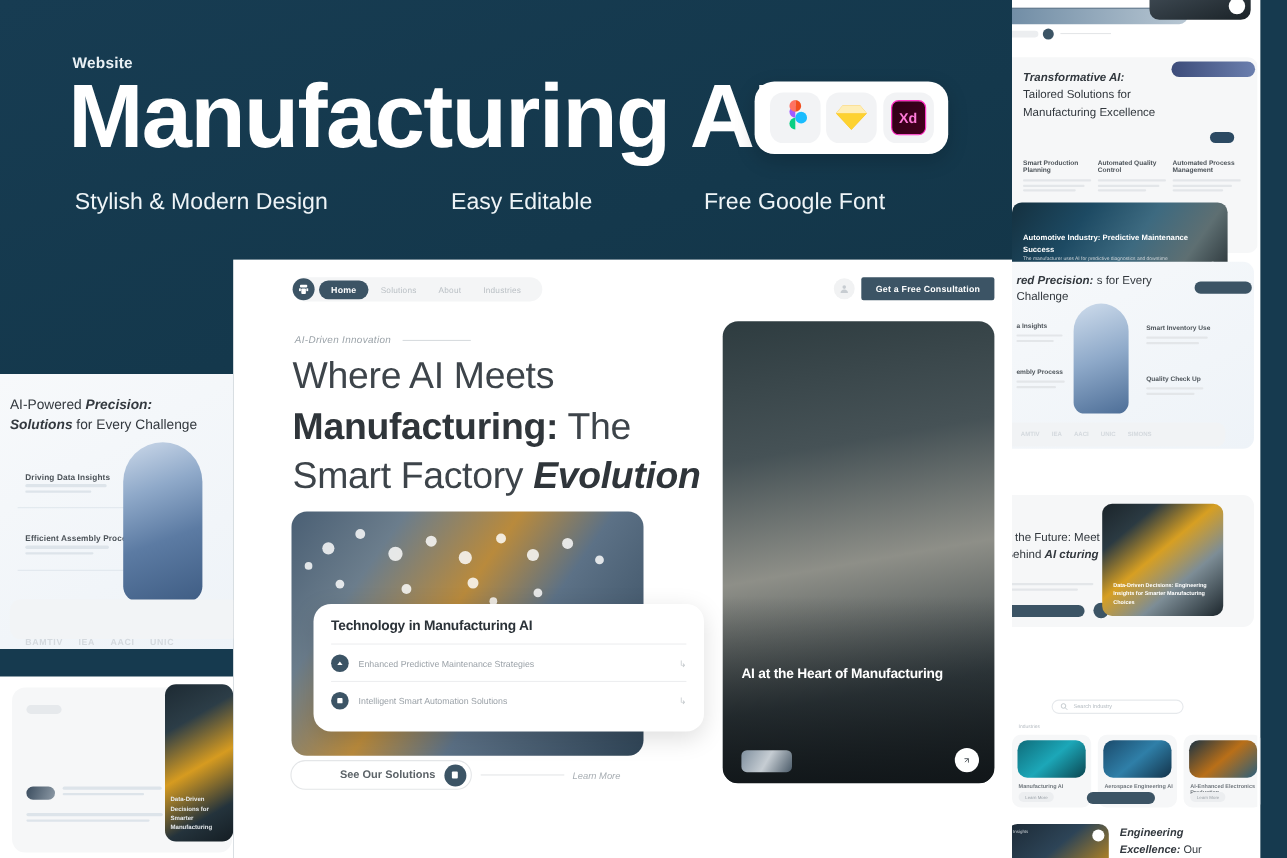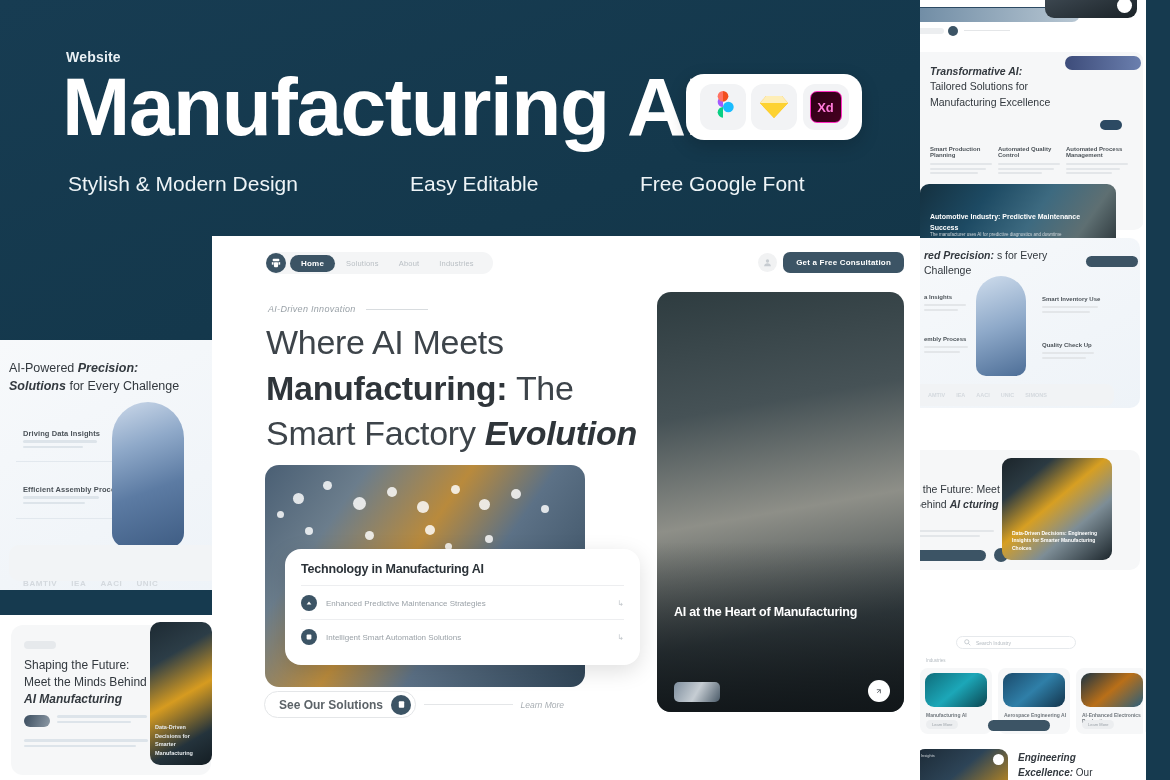--- a/index.html
+++ b/index.html
@@ -71,21 +71,21 @@
     border-radius: 11px; padding: 4px 11px; letter-spacing: .2px;
   }
   .nav-item { color: #b9bfc4; font-size: 7.5px; padding: 0 9px; letter-spacing: .2px; }
   .cta-wrap { position: absolute; right: 16px; top: 16px; display: flex; align-items: center; gap: 6px; }
   .cta-avatar {
     width: 19px; height: 19px; border-radius: 50%; background: #f1f2f3;
     display:flex;align-items:center;justify-content:center;
   }
   .cta-btn {
     background: #3c5465; color: #fff; font-size: 8px; font-weight: 600;
-    border-radius: 7px; padding: 6px 13px; border: none; letter-spacing: .2px;
+    border-radius: 2px; padding: 6px 13px; border: none; letter-spacing: .2px;
   }
 
   .eyebrow {
     position: absolute; left: 56px; top: 68px;
     font-size: 9px; color: #9aa2a8; font-style: italic; letter-spacing: .3px;
     display: flex; align-items: center; gap: 10px;
   }
   .eyebrow-line { display:block; width: 62px; height: 1px; background: #d8dcdf; }
 
   .headline {
@@ -130,21 +130,21 @@
   .tech-arrow { font-size: 8px; color: #c3c8cc; }
 
   .bottom-actions {
     position: absolute; left: 52px; top: 455px; width: 300px;
     display: flex; align-items: center; gap: 0;
   }
   .see-pill {
     display: flex; align-items: center; gap: 8px; height: 27px;
     border: 1px solid #e4e6e8; border-radius: 14px; padding: 0 4px 0 14px;
   }
-  .see-pill span { font-size: 12px; color: #5c6368; font-weight: 600; }
+  .see-pill span { font-size: 10px; color: #5c6368; font-weight: 600; margin-left: 30px; }
   .see-ico { width: 20px; height: 20px; border-radius: 50%; background: #3c5465;
     display:flex;align-items:center;justify-content:center; }
   .dash-line { flex: 1; height: 1px; background: #e4e6e8; margin: 0 8px; }
   .learn-more { font-size: 8.5px; color: #a8aeb3; font-style: italic; }
 
   
   .hero-img {
     position: absolute; left: 445px; top: 56px; width: 247px; height: 420px;
     border-radius: 14px; overflow: hidden;
     background: linear-gradient(170deg,#2e3c40 0%,#465256 28%,#8e8f88 52%,#3a4448 78%,#20272a 100%);
@@ -437,23 +437,20 @@
     <span class="la-logo">BAMTIV</span>
     <span class="la-logo">IEA</span>
     <span class="la-logo">AACI</span>
     <span class="la-logo">UNIC</span>
   </div>
 </div>
 
 <div class="left-b">
   <div class="lb-card">
     <div class="lb-tag"></div>
-    <div class="lb-title">
-      <span>Shaping the Future: Meet the Minds Behind </span><em>AI Manufacturing</em>
-    </div>
     <div class="lb-av"></div>
     <div style="position:absolute;left:46px;top:90px;width:90px">
       <div class="la-line" style="width:90px"></div>
         <div class="la-line" style="width:74px"></div>
     </div>
     <div style="position:absolute;left:13px;top:114px;width:124px">
       <div class="la-line" style="width:124px"></div>
         <div class="la-line" style="width:112px"></div>
     </div>
   </div>

